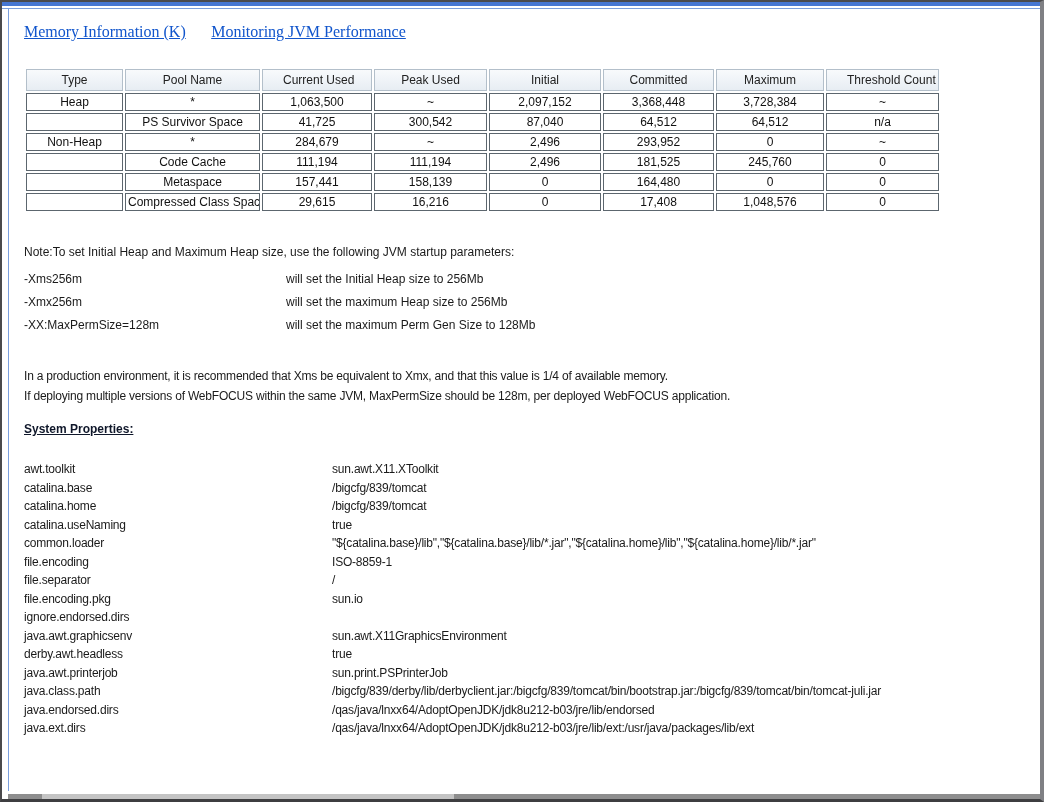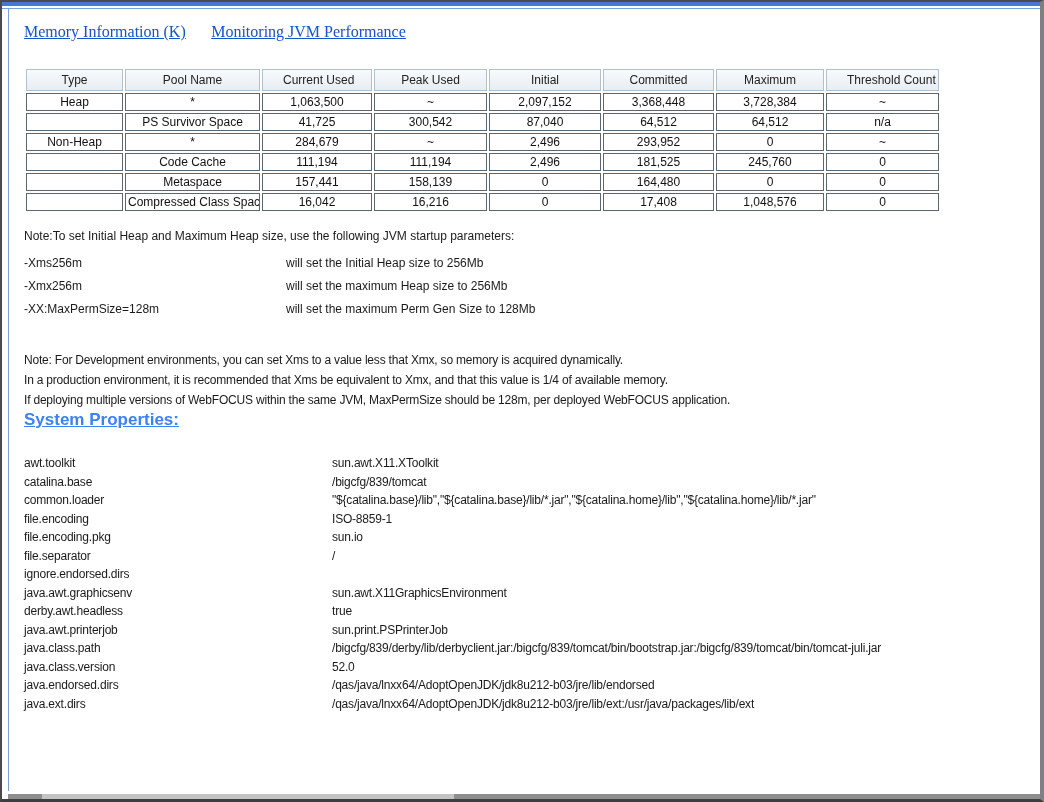--- a/index.html
+++ b/index.html
@@ -31,29 +31,29 @@
     font-size:12px; font-weight:normal; color:#222; text-align:center;
     background:linear-gradient(#f8fafc,#e7edf3);
     border:1px solid #b3bfca; padding:3px 20px; height:14px;
     overflow:hidden; white-space:nowrap;
   }
   table.mem td{
     font-size:12px; color:#111; text-align:center; background:#fff;
     border:1px solid #5c666e; padding:1px 2px; height:14px;
     overflow:hidden; white-space:nowrap;
   }
-  .note1{margin-top:16px; font-size:12px;}
+  .note1{margin-top:32px; font-size:12px;}
   .note1-intro{margin-bottom:9px;}
   .param-row{height:23px; line-height:23px; white-space:nowrap;}
   .param-name{display:inline-block; width:262px;}
   .note2{margin-top:29px; font-size:12px;}
   .note2 div{line-height:20px; letter-spacing:-0.2px; white-space:nowrap;}
   .sysprops-heading{
-    margin-top:0; font-size:17px; font-weight:bold;
-    text-decoration:underline; color:#3b82f6;
+    margin-top:16px; font-size:12px; font-weight:bold;
+    text-decoration:underline; color:#0f172a;
   }
   .props{margin-top:24px;}
   .prop-row{line-height:18.5px; white-space:nowrap; letter-spacing:-0.2px; font-size:12px;}
   .prop-key{display:inline-block; width:308px; vertical-align:top;}
   .hscrollbar{position:absolute; left:6px; right:0; bottom:0; height:5px; background:#8e8e8e;}
   .hscroll-thumb{position:absolute; left:34px; top:0; width:412px; height:5px; background:#c4c4c4;}
 </style>
 </head>
 <body>
 
@@ -139,60 +139,60 @@
             <td>157,441</td>
             <td>158,139</td>
             <td>0</td>
             <td>164,480</td>
             <td>0</td>
             <td>0</td>
           </tr>
           <tr>
             <td></td>
             <td>Compressed Class Space</td>
-            <td>16,042</td>
+            <td>29,615</td>
             <td>16,216</td>
             <td>0</td>
             <td>17,408</td>
             <td>1,048,576</td>
             <td>0</td>
           </tr>
         </tbody>
     </table>
 
     <div class="note1">
       <div class="note1-intro">Note:To set Initial Heap and Maximum Heap size, use the following JVM startup parameters:</div>
       <div id="note1-params">
           <div class="param-row"><span class="param-name">-Xms256m</span><span class="param-desc">will set the Initial Heap size to 256Mb</span></div>
           <div class="param-row"><span class="param-name">-Xmx256m</span><span class="param-desc">will set the maximum Heap size to 256Mb</span></div>
           <div class="param-row"><span class="param-name">-XX:MaxPermSize=128m</span><span class="param-desc">will set the maximum Perm Gen Size to 128Mb</span></div>
         </div>
     </div>
 
     <div class="note2" id="note2-lines">
-        <div>Note: For Development environments, you can set Xms to a value less that Xmx, so memory is acquired dynamically.</div>
         <div>In a production environment, it is recommended that Xms be equivalent to Xmx, and that this value is 1/4 of available memory.</div>
         <div>If deploying multiple versions of WebFOCUS within the same JVM, MaxPermSize should be 128m, per deployed WebFOCUS application.</div>
       </div>
 
     <div class="sysprops-heading">System Properties:</div>
 
     <div class="props" id="props-list">
         <div class="prop-row"><span class="prop-key">awt.toolkit</span><span class="prop-value">sun.awt.X11.XToolkit</span></div>
         <div class="prop-row"><span class="prop-key">catalina.base</span><span class="prop-value">/bigcfg/839/tomcat</span></div>
+        <div class="prop-row"><span class="prop-key">catalina.home</span><span class="prop-value">/bigcfg/839/tomcat</span></div>
+        <div class="prop-row"><span class="prop-key">catalina.useNaming</span><span class="prop-value">true</span></div>
         <div class="prop-row"><span class="prop-key">common.loader</span><span class="prop-value">"${catalina.base}/lib","${catalina.base}/lib/*.jar","${catalina.home}/lib","${catalina.home}/lib/*.jar"</span></div>
         <div class="prop-row"><span class="prop-key">file.encoding</span><span class="prop-value">ISO-8859-1</span></div>
+        <div class="prop-row"><span class="prop-key">file.separator</span><span class="prop-value">/</span></div>
         <div class="prop-row"><span class="prop-key">file.encoding.pkg</span><span class="prop-value">sun.io</span></div>
-        <div class="prop-row"><span class="prop-key">file.separator</span><span class="prop-value">/</span></div>
         <div class="prop-row"><span class="prop-key">ignore.endorsed.dirs</span><span class="prop-value"></span></div>
         <div class="prop-row"><span class="prop-key">java.awt.graphicsenv</span><span class="prop-value">sun.awt.X11GraphicsEnvironment</span></div>
         <div class="prop-row"><span class="prop-key">derby.awt.headless</span><span class="prop-value">true</span></div>
         <div class="prop-row"><span class="prop-key">java.awt.printerjob</span><span class="prop-value">sun.print.PSPrinterJob</span></div>
         <div class="prop-row"><span class="prop-key">java.class.path</span><span class="prop-value">/bigcfg/839/derby/lib/derbyclient.jar:/bigcfg/839/tomcat/bin/bootstrap.jar:/bigcfg/839/tomcat/bin/tomcat-juli.jar</span></div>
-        <div class="prop-row"><span class="prop-key">java.class.version</span><span class="prop-value">52.0</span></div>
         <div class="prop-row"><span class="prop-key">java.endorsed.dirs</span><span class="prop-value">/qas/java/lnxx64/AdoptOpenJDK/jdk8u212-b03/jre/lib/endorsed</span></div>
         <div class="prop-row"><span class="prop-key">java.ext.dirs</span><span class="prop-value">/qas/java/lnxx64/AdoptOpenJDK/jdk8u212-b03/jre/lib/ext:/usr/java/packages/lib/ext</span></div>
       </div>
 
   </div>
 
   <div class="hscrollbar">
     <div class="hscroll-thumb"></div>
   </div>
 </div>

